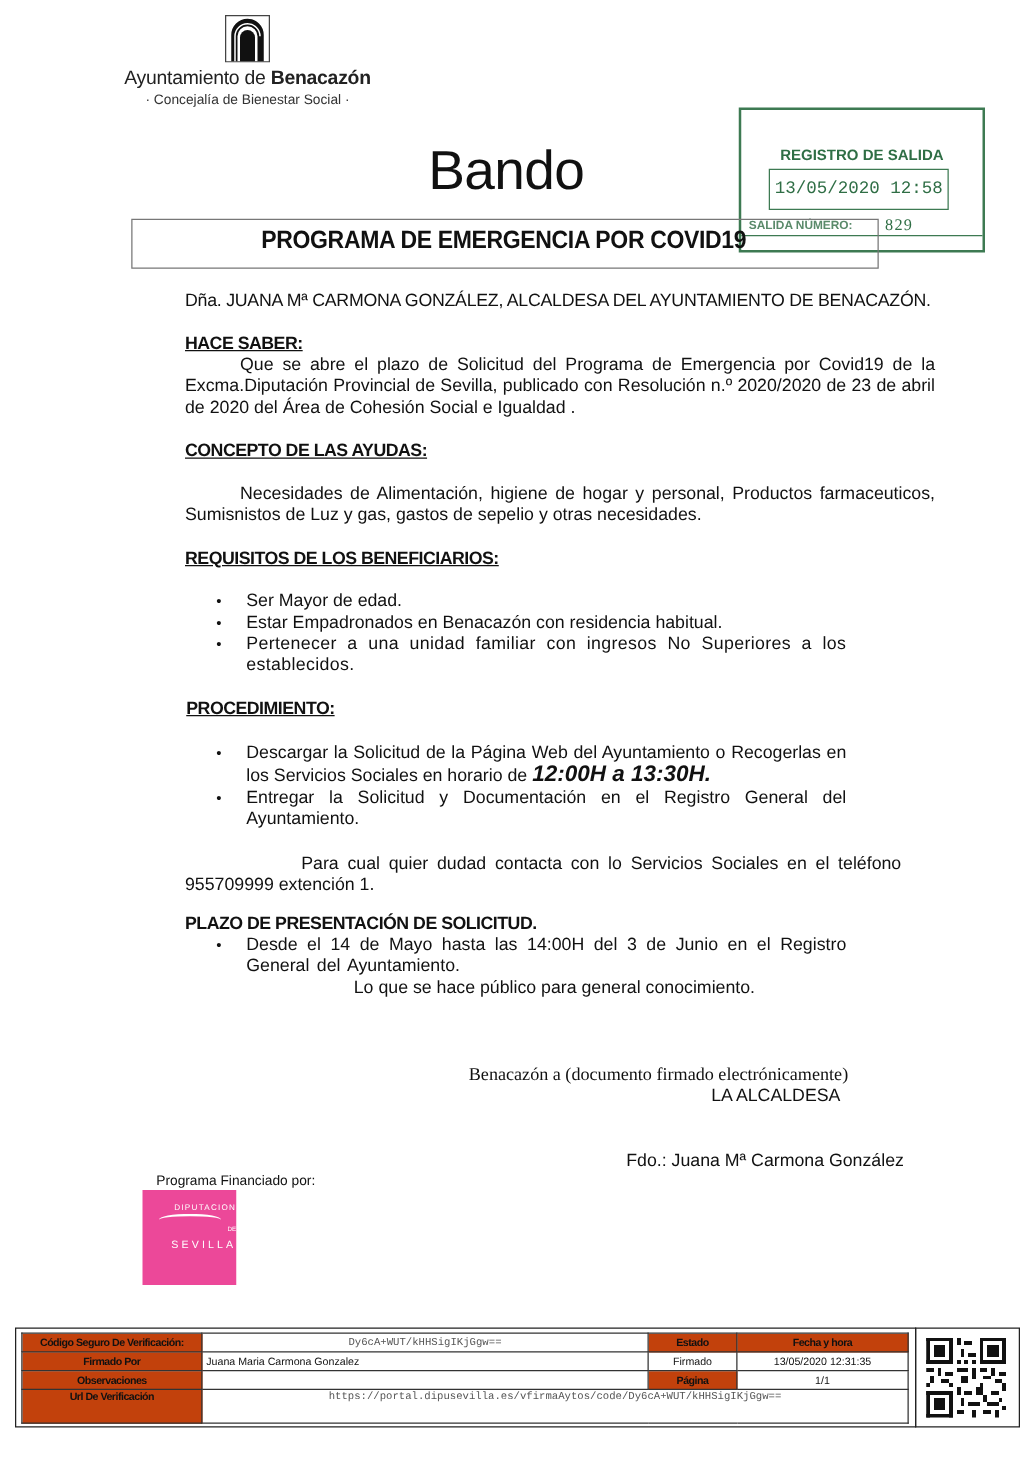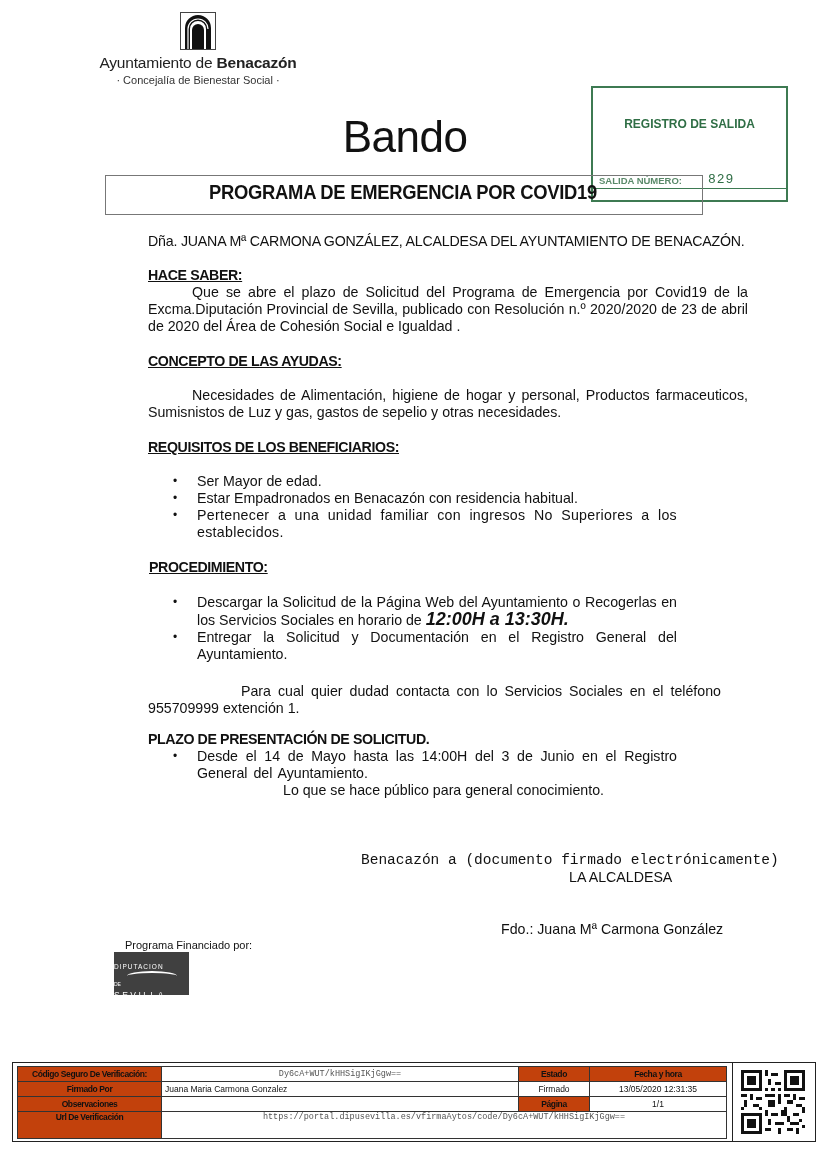--- a/index.html
+++ b/index.html
@@ -26,36 +26,36 @@
 
   
   .stamp { left: 591px; top: 86px; width: 193px; height: 112px; border: 2px solid #3d7a52; color: #2f6e45; background: transparent; }
   .stamp .s-head { position:absolute; left:0; top:0; width:100%; height: 24px; border-bottom: 1.5px solid #3d7a52;
     font-family: "Liberation Mono", monospace; font-size: 8.5px; text-align:center; line-height: 24px; color:#333; }
   .stamp .s-reg { position:absolute; left:0; top:29px; width:100%; text-align:center;
     font-family: "Liberation Sans", sans-serif; font-weight:bold; font-size: 12px; }
   .stamp .s-date { position:absolute; left:22px; top:47px; width:142px; height: 31px; border:1.5px solid #3d7a52;
     font-family: "Liberation Mono", monospace; font-size: 14px; text-align:center; line-height:31px; }
   .stamp .s-num-label { position:absolute; left:6px; top:87px; font-family:"Liberation Sans", sans-serif; font-weight:bold; font-size: 9.5px; color:#5a8a6a; }
-  .stamp .s-num { position:absolute; left:115px; top:84px; font-family:Liberation Mono, monospace; font-size:13px; letter-spacing:1px; }
+  .stamp .s-num { position:absolute; left:115px; top:84px; font-family:Liberation Serif, serif; font-size:13px; letter-spacing:1px; }
   .stamp .s-line { position:absolute; left:0; top:100px; width:100%; border-top:1.5px solid #3d7a52; }
 
   
   .txt { font-size: 14.2px; line-height: 17px; margin-left: 44px; }
   .justify { text-align: justify; }
   .h { font-weight: bold; text-decoration: underline; font-size: 14.2px; letter-spacing: -0.4px; }
   .hb { font-weight: bold; font-size: 14.2px; letter-spacing: -0.4px; }
   ul.bul { margin: 0; padding: 0; list-style: none; }
   ul.bul li { position: relative; padding-left: 0; }
   ul.bul li .dot { position: absolute; left: -24px; top: 0; font-size: 12px; }
 
   .serif { font-family: "Liberation Serif", serif; font-size: 14.5px; }
 
   
-  .dip { left: 114px; top: 952px; width: 75px; height: 43px; background: #404040; color: #fff; text-align:left; }
+  .dip { left: 114px; top: 952px; width: 75px; height: 76px; background: #ec4899; color: #fff; text-align:right; }
   .dip .t1 { font-family:"Liberation Sans", sans-serif; font-size: 6.5px; letter-spacing: 1px; margin-top: 11px; }
   .dip .arc { width: 50px; height: 8px; margin: 1px auto 0; border-top: 2px solid #fff; border-radius: 50% 50% 0 0; }
   .dip .t2 { font-family:"Liberation Sans", sans-serif; font-size: 5px; margin-top: 0px; }
   .dip .t3 { font-family:"Liberation Sans", sans-serif; font-size: 8.5px; letter-spacing: 2.5px; margin-top: 3px; }
 
   
   .vt-outer { left: 12px; top: 1062px; width: 719px; height: 78px; border: 1px solid #222; }
   .vt { left: 17px; top: 1066px; border-collapse: collapse; font-family: "Liberation Sans", sans-serif; font-size: 8.5px; }
   .vt td { border: 1px solid #333; padding: 0 3px; height: 14px; }
   .vt td.lbl { background: #c2410c; font-weight: bold; text-align: center; letter-spacing: -0.4px; }
@@ -72,20 +72,21 @@
     <path d="M5 37 V16 A13 13 0 0 1 31 16 V37 H26 V17 A8 8 0 0 0 10 17 V37 Z" fill="#111"></path>
     <path d="M12 37 V18 A6 6 0 0 1 24 18 V37 Z" fill="#111"></path>
     <path d="M8 37 V17 A10 10 0 0 1 28 17" fill="none" stroke="#fff" stroke-width="1.2"></path>
   </svg>
   <div class="name"><span>Ayuntamiento de </span><b>Benacazón</b></div>
   <div class="sub">· Concejalía de Bienestar Social ·</div>
 </div>
 
 <div class="abs stamp">
   <div class="s-reg">REGISTRO DE SALIDA</div>
+  <div class="s-date">13/05/2020 12:58</div>
   <div class="s-num-label">SALIDA NÚMERO:</div>
   <div class="s-num">829</div>
   <div class="s-line"></div>
 </div>
 
 <div class="abs bando">Bando</div>
 <div class="abs program-box"></div>
 <div class="abs program-title">PROGRAMA DE EMERGENCIA POR COVID19</div>
 
 <div class="abs txt" style="left:104px; top:233px; width:600px; letter-spacing:-0.2px;">Dña. JUANA Mª CARMONA GONZÁLEZ, ALCALDESA DEL AYUNTAMIENTO  DE  BENACAZÓN.</div>
@@ -109,21 +110,21 @@
   <li style="word-spacing:4px;"><span class="dot">•</span><span>Entregar la Solicitud y Documentación en el Registro General del Ayuntamiento.</span></li>
 </ul>
 <div class="abs txt justify" style="left:104px; top:683px; width:573px; text-indent:93px;">Para cual quier dudad contacta con lo Servicios Sociales en el teléfono 955709999 extención 1.</div>
 
 <div class="abs hb" style="left:148px; top:731px;">PLAZO DE PRESENTACIÓN DE SOLICITUD.</div>
 <ul class="abs bul txt justify" style="left:197px; top:748px; width:480px;">
   <li style="word-spacing:2px;"><span class="dot">•</span><span>Desde el 14 de Mayo hasta las 14:00H del 3 de Junio en el Registro General del Ayuntamiento.</span></li>
 </ul>
 <div class="abs txt" style="left:239px; top:782px;">Lo que se hace público para general conocimiento.</div>
 
-<div class="abs serif" style="left:361px; top:852px;font-family:Liberation Mono, monospace;">Benacazón a (documento firmado electrónicamente)</div>
+<div class="abs serif" style="left:375px; top:852px;">Benacazón a (documento firmado electrónicamente)</div>
 <div class="abs txt" style="left:525px; top:869px;">LA ALCALDESA</div>
 <div class="abs txt" style="left:457px; top:921px;">Fdo.: Juana Mª Carmona González</div>
 
 <div class="abs" style="left:125px; top:939px; font-family:'Liberation Sans', sans-serif; font-size:11px;">Programa Financiado por:</div>
 <div class="abs dip">
   <div class="t1">DIPUTACION</div>
   <div class="arc"></div>
   <div class="t2">DE</div>
   <div class="t3">SEVILLA</div>
 </div>

